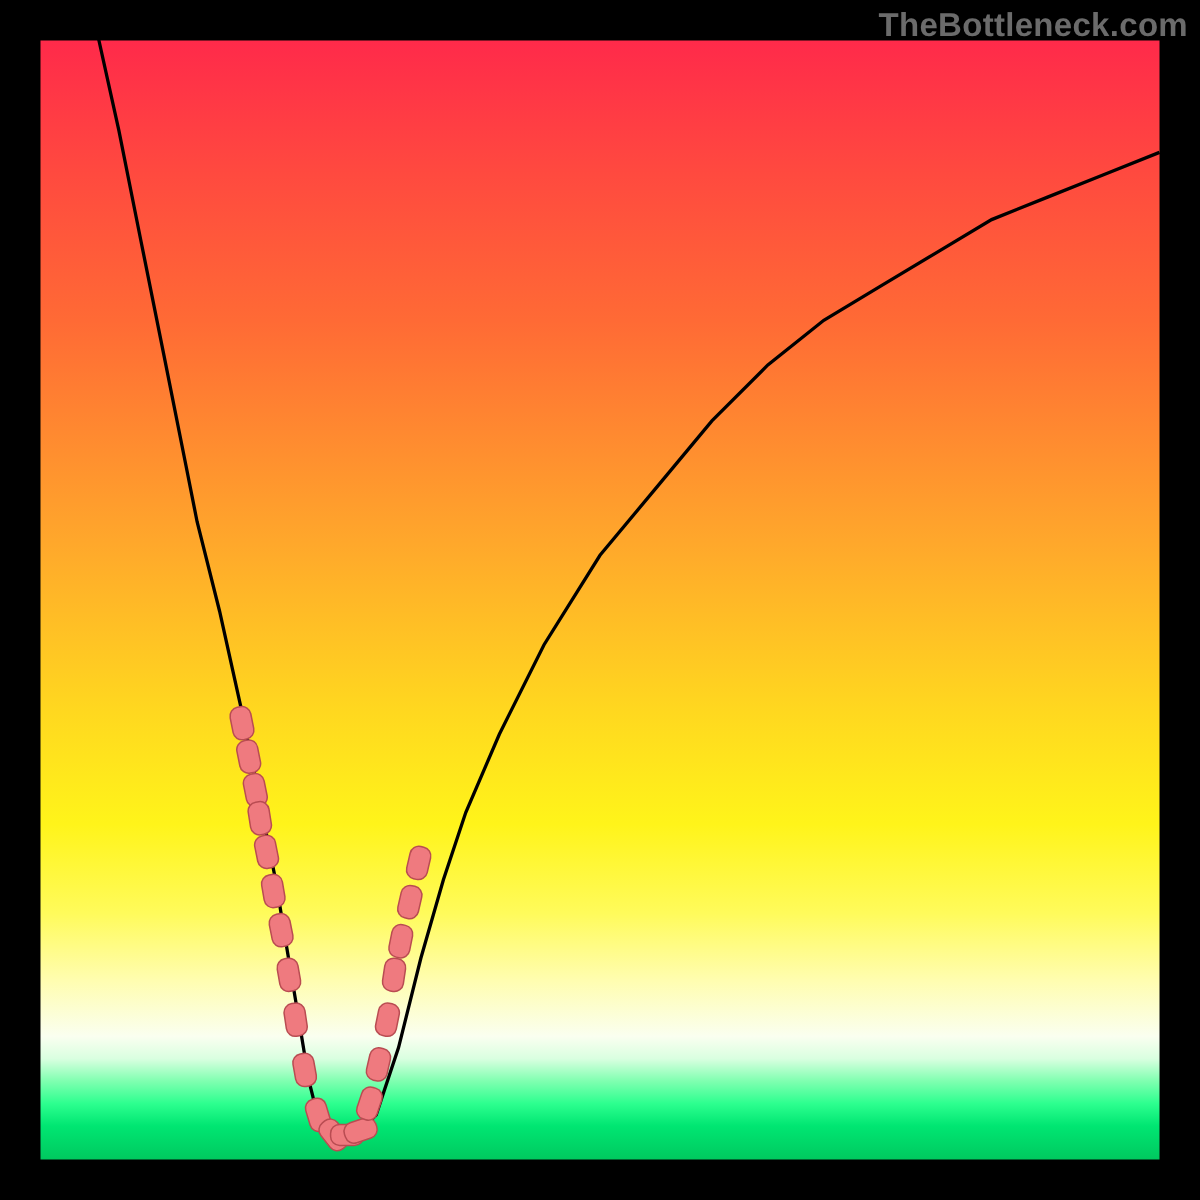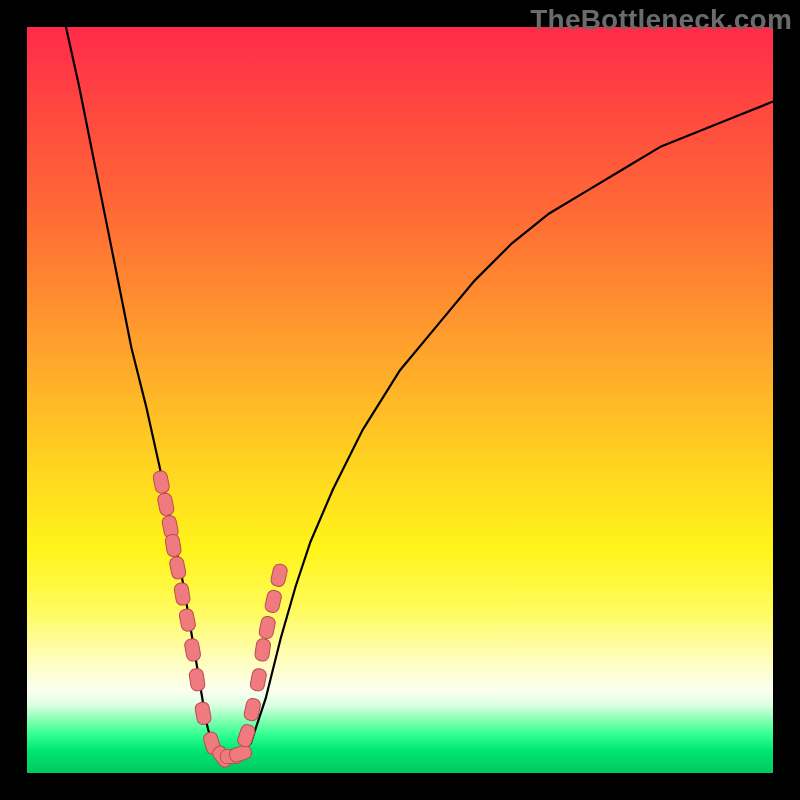--- a/index.html
+++ b/index.html
@@ -39,21 +39,21 @@
       #2dff8f 95%,
       #00e672 97%,
       #00c95f 100%
     );
   }
   .watermark {
     position: absolute;
     top: 4px;
     right: 8px;
     font-family: Arial, Helvetica, sans-serif;
-    font-size: 28px;
+    font-size: 22px;
     font-weight: 600;
     color: #6b6b6b;
     letter-spacing: 0.2px;
     user-select: none;
   }
   svg.overlay {
     position: absolute;
     top: 27px;
     left: 27px;
     width: 746px;

